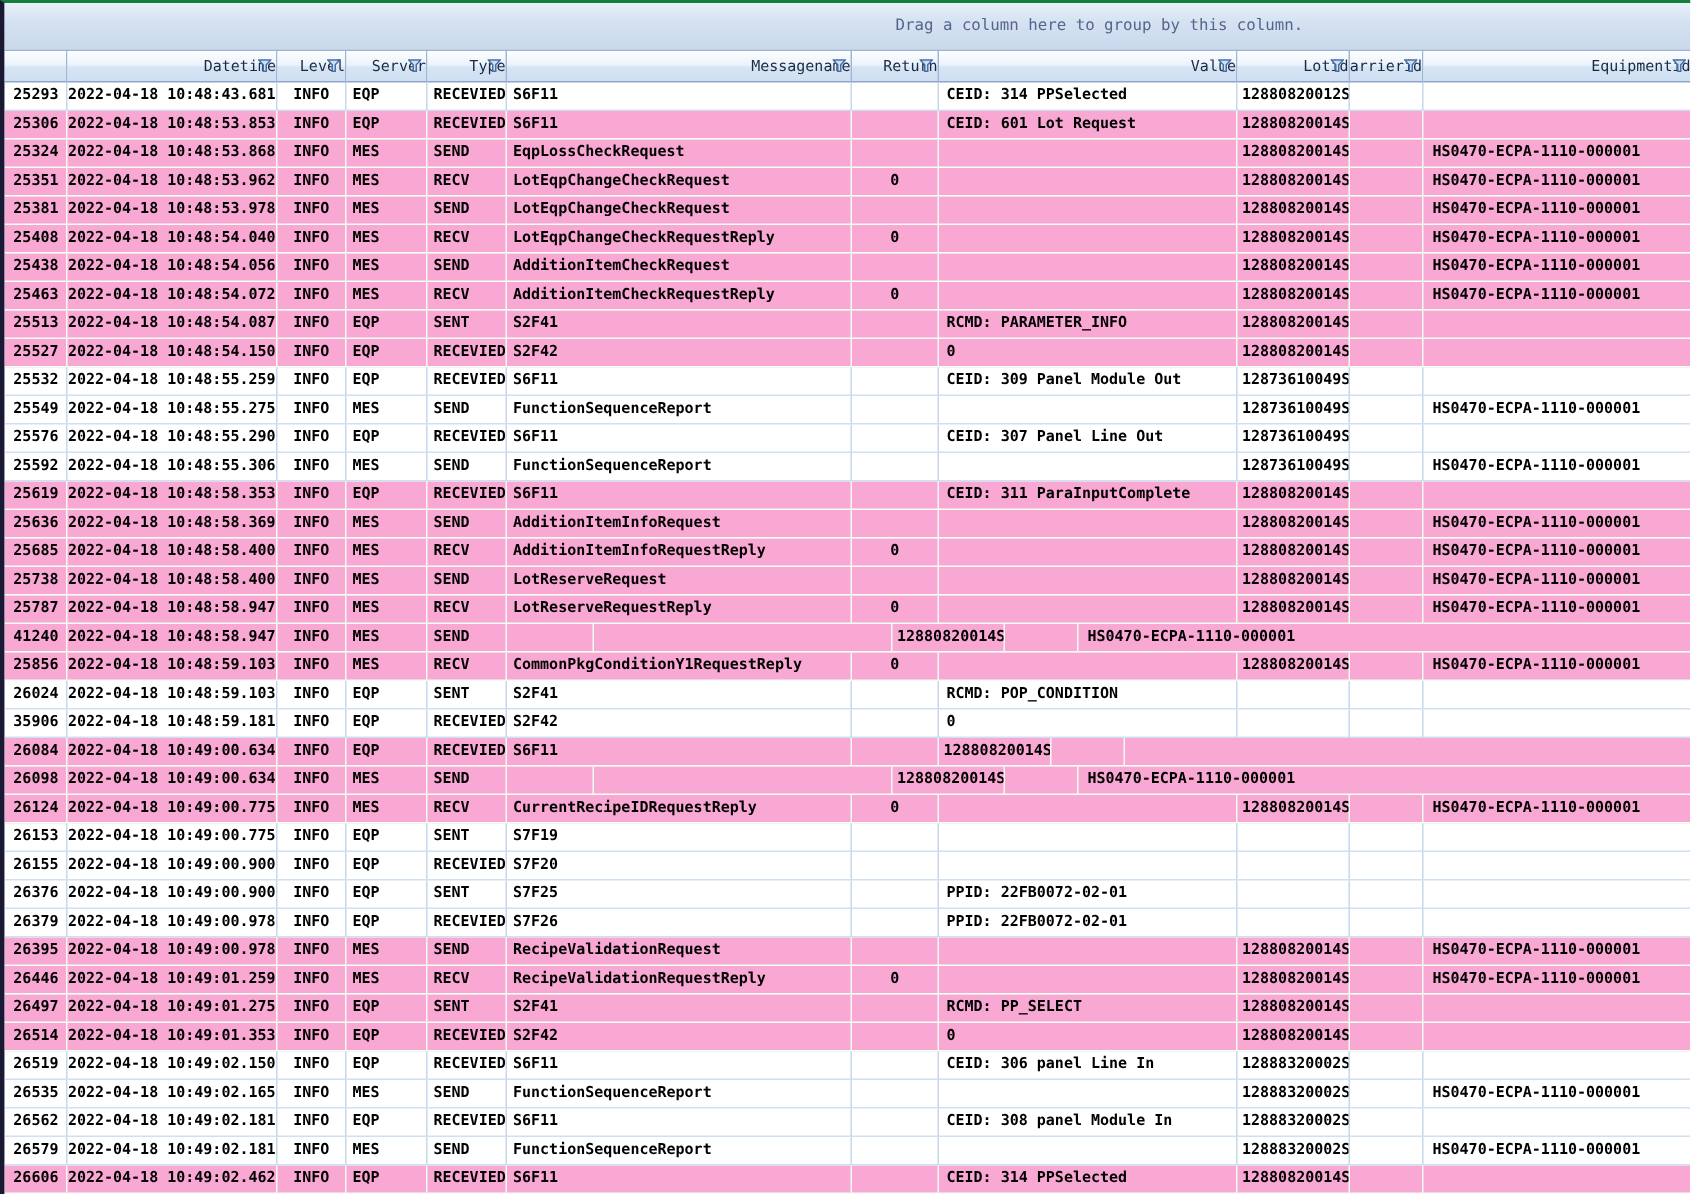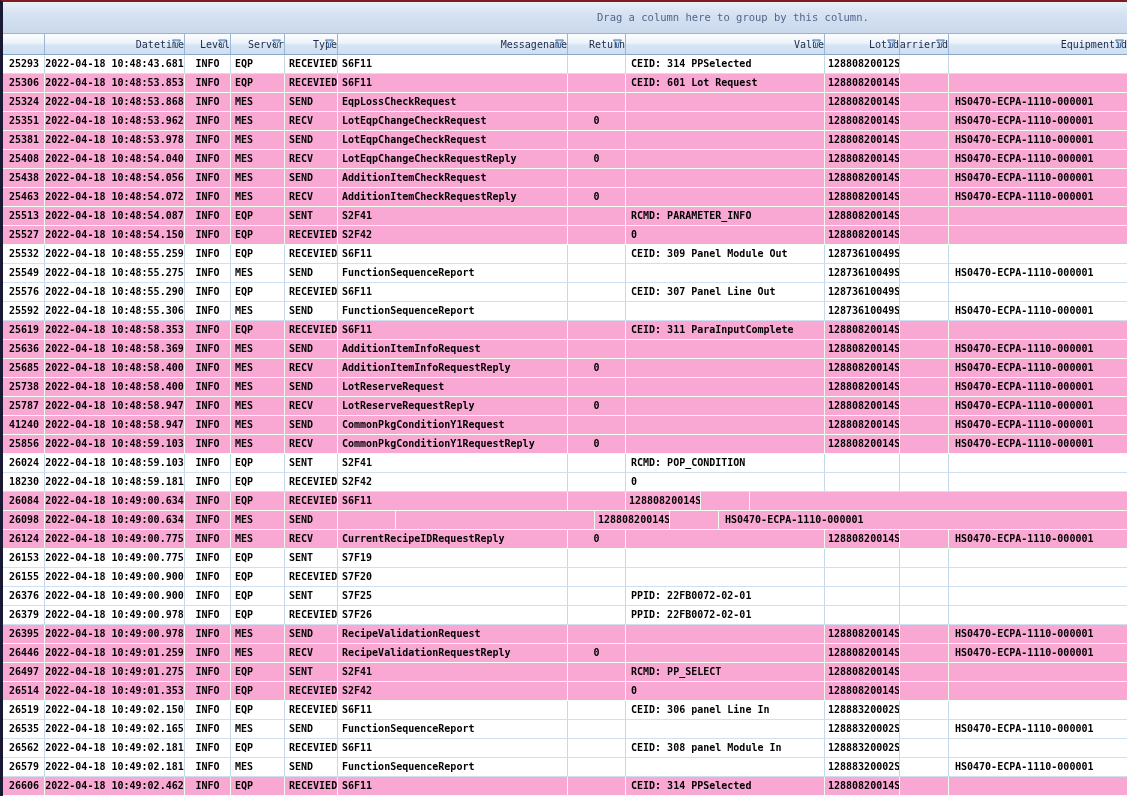--- a/index.html
+++ b/index.html
@@ -1,19 +1,19 @@
 <!DOCTYPE html>
 <html><head>
 <meta charset="utf-8">
 <style>
   * { margin:0; padding:0; box-sizing:border-box; }
   html,body { width:1127px; height:796px; overflow:hidden; background:#fff; }
   #grid {
     width:1127px; height:796px;
-    border-top:2px solid #7f1d1d;
+    border-top:2px solid #15803d;
     border-left:3px solid #191933;
     background:#fff;
     font-family:"DejaVu Sans Mono", monospace;
     font-size:10px; color:#000;
     display:flex; flex-direction:column;
     overflow:hidden;
   }
   
   .group-bar {
     height:32px; flex:0 0 32px;
@@ -380,21 +380,20 @@
         <div class="cell c8">12880820014S</div>
         <div class="cell c9"></div>
         <div class="cell c10">HS0470-ECPA-1110-000001</div>
       </div>
       <div class="row hl">
         <div class="cell c0">41240</div>
         <div class="cell c1">2022-04-18 10:48:58.947</div>
         <div class="cell c2">INFO</div>
         <div class="cell c3">MES</div>
         <div class="cell c4">SEND</div>
-        <div class="cell c5">CommonPkgConditionY1Request</div>
         <div class="cell c6"></div>
         <div class="cell c7"></div>
         <div class="cell c8">12880820014S</div>
         <div class="cell c9"></div>
         <div class="cell c10">HS0470-ECPA-1110-000001</div>
       </div>
       <div class="row hl">
         <div class="cell c0">25856</div>
         <div class="cell c1">2022-04-18 10:48:59.103</div>
         <div class="cell c2">INFO</div>
@@ -414,21 +413,21 @@
         <div class="cell c3">EQP</div>
         <div class="cell c4">SENT</div>
         <div class="cell c5">S2F41</div>
         <div class="cell c6"></div>
         <div class="cell c7">RCMD: POP_CONDITION</div>
         <div class="cell c8"></div>
         <div class="cell c9"></div>
         <div class="cell c10"></div>
       </div>
       <div class="row">
-        <div class="cell c0">18230</div>
+        <div class="cell c0">35906</div>
         <div class="cell c1">2022-04-18 10:48:59.181</div>
         <div class="cell c2">INFO</div>
         <div class="cell c3">EQP</div>
         <div class="cell c4">RECEVIED</div>
         <div class="cell c5">S2F42</div>
         <div class="cell c6"></div>
         <div class="cell c7">0</div>
         <div class="cell c8"></div>
         <div class="cell c9"></div>
         <div class="cell c10"></div>

